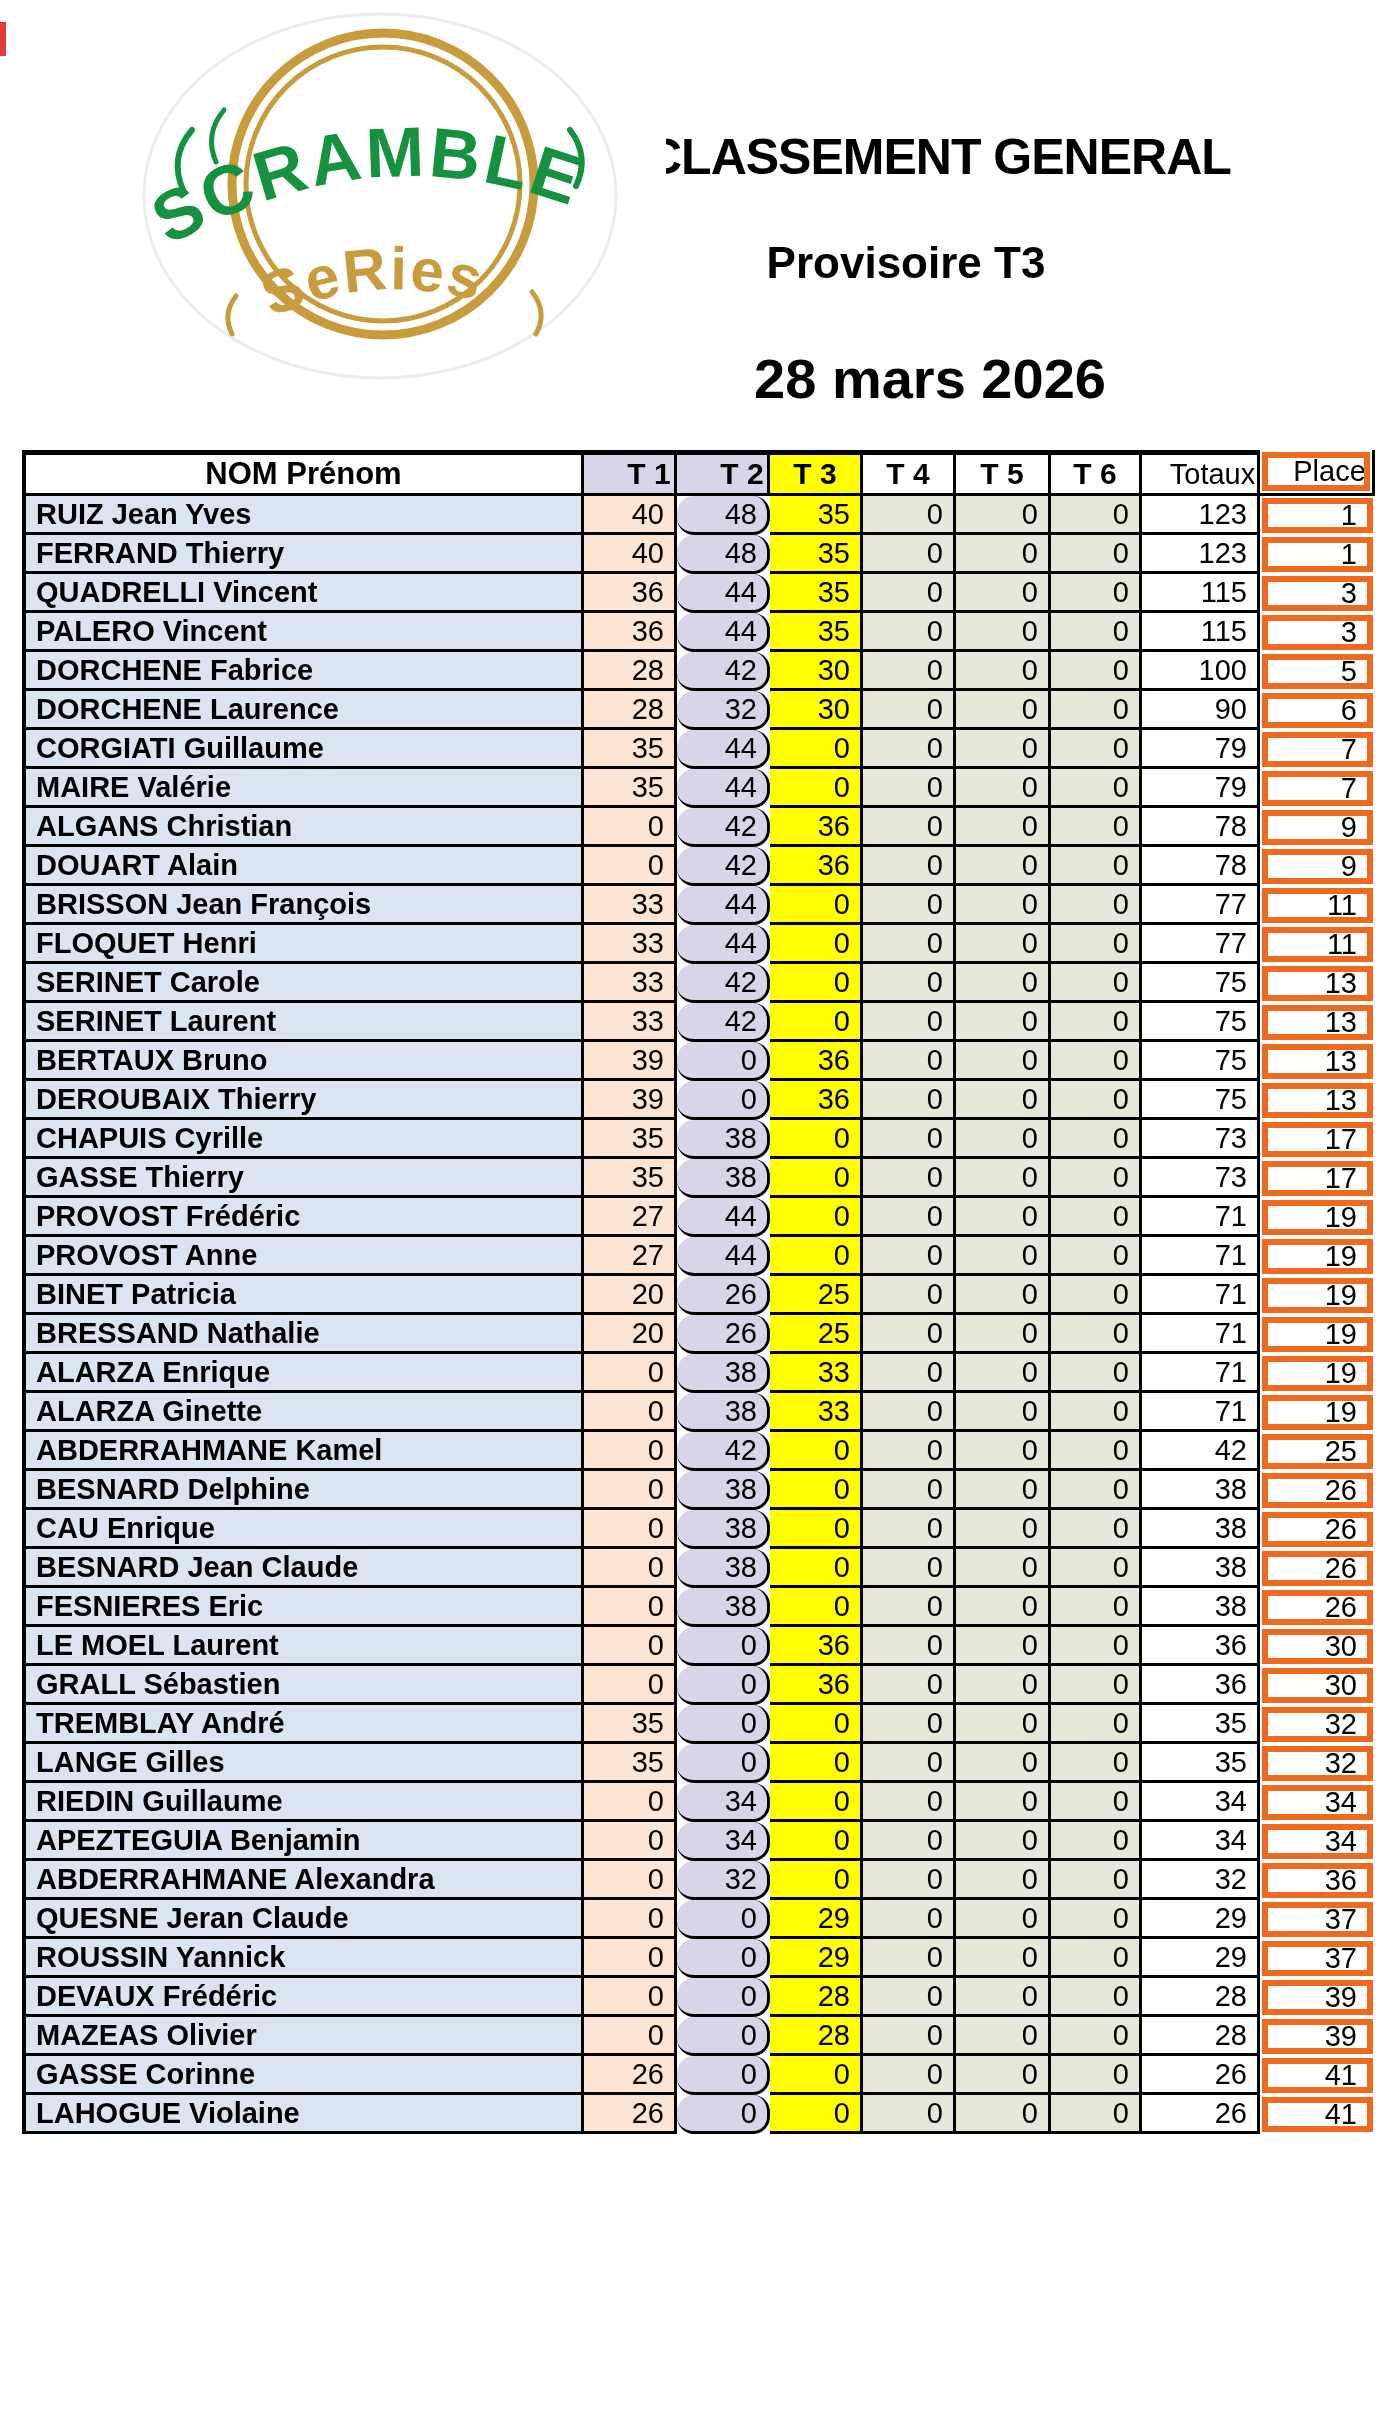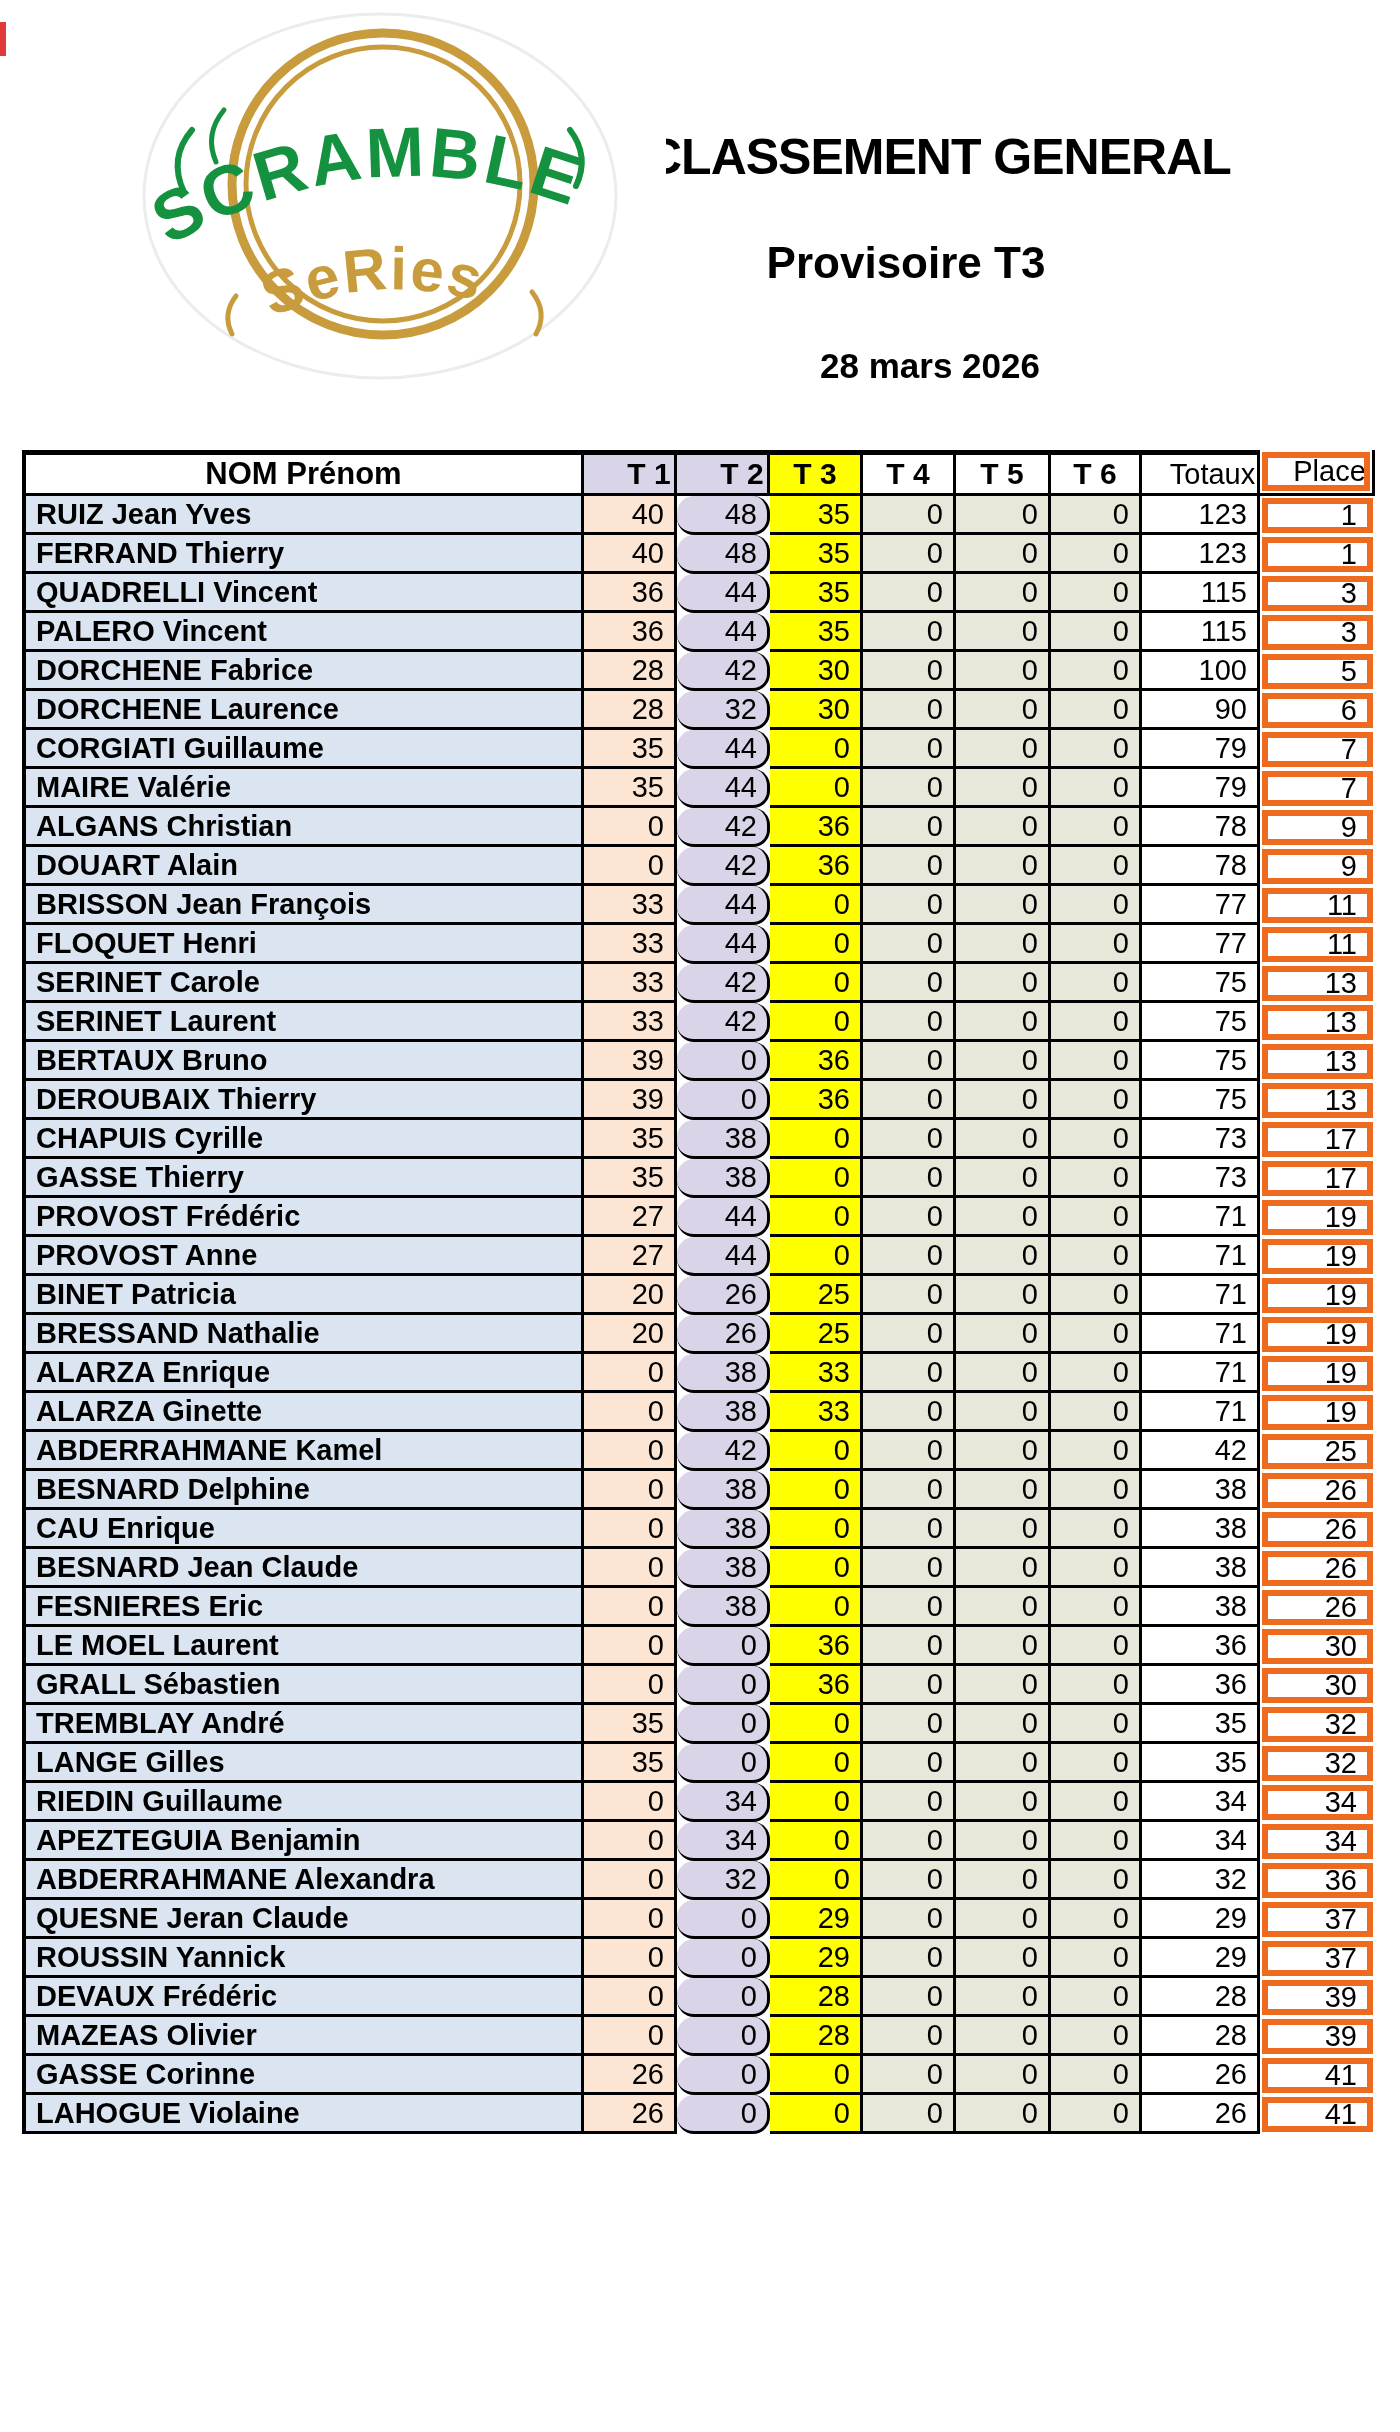--- a/index.html
+++ b/index.html
@@ -12,21 +12,21 @@
   .title-clip{
     position:absolute;left:666px;top:128px;width:720px;height:72px;overflow:hidden;z-index:1;
   }
   .title-clip .t{
     display:inline-block;margin-left:-20px;white-space:nowrap;
     font-size:50px;font-weight:700;letter-spacing:-1px;
   }
   .subtitle{position:absolute;left:496px;top:238px;width:820px;text-align:center;
     font-size:44px;font-weight:700;}
   .date-line{position:absolute;left:520px;top:346px;width:820px;text-align:center;
-    font-size:35px;font-weight:700;}
+    font-size:56px;font-weight:700;}
   .logo-wrap{position:absolute;left:140px;top:10px;width:480px;height:372px;z-index:2;}
   
   .rank-table{
     position:absolute;left:22px;top:450px;width:1353px;
     border-collapse:separate;border-spacing:0;table-layout:fixed;
   }
   .rank-table td,.rank-table th{
     box-sizing:border-box;overflow:hidden;white-space:nowrap;
     border-right:3px solid var(--grid);border-bottom:3px solid var(--grid);
     vertical-align:middle;

